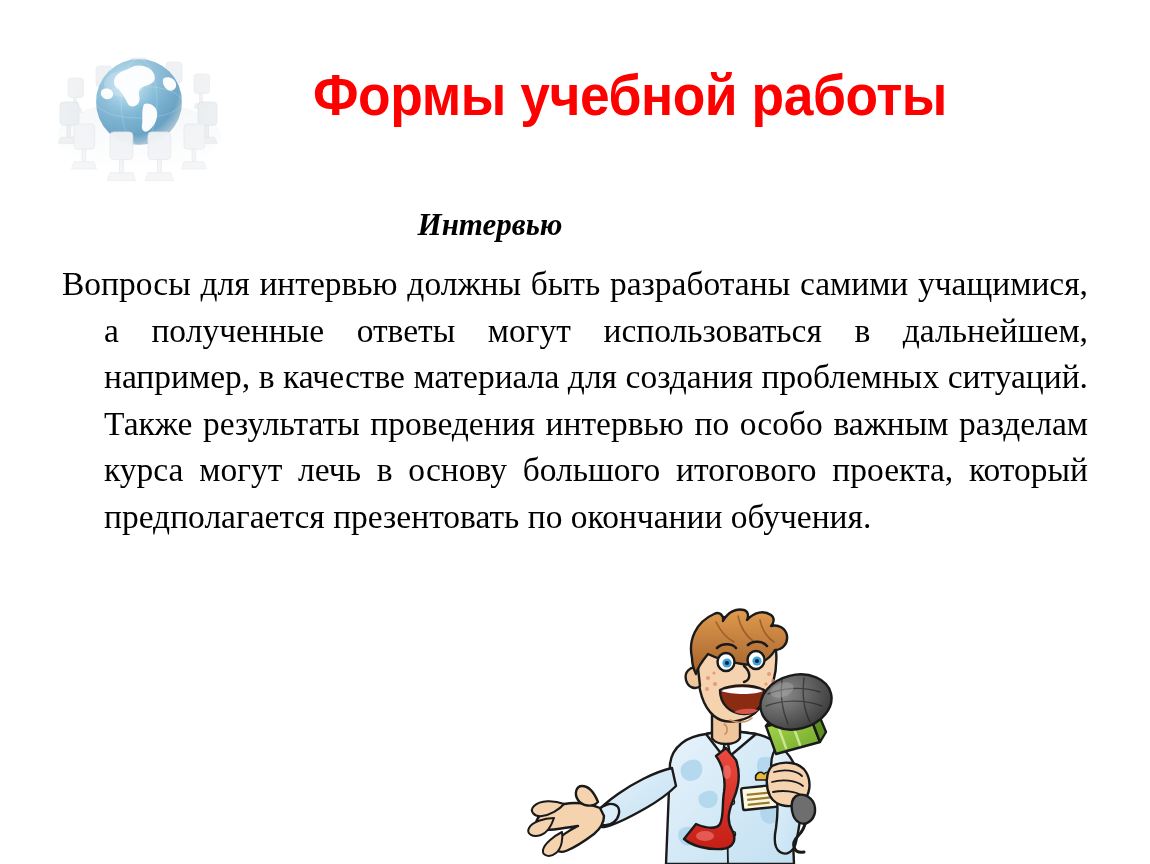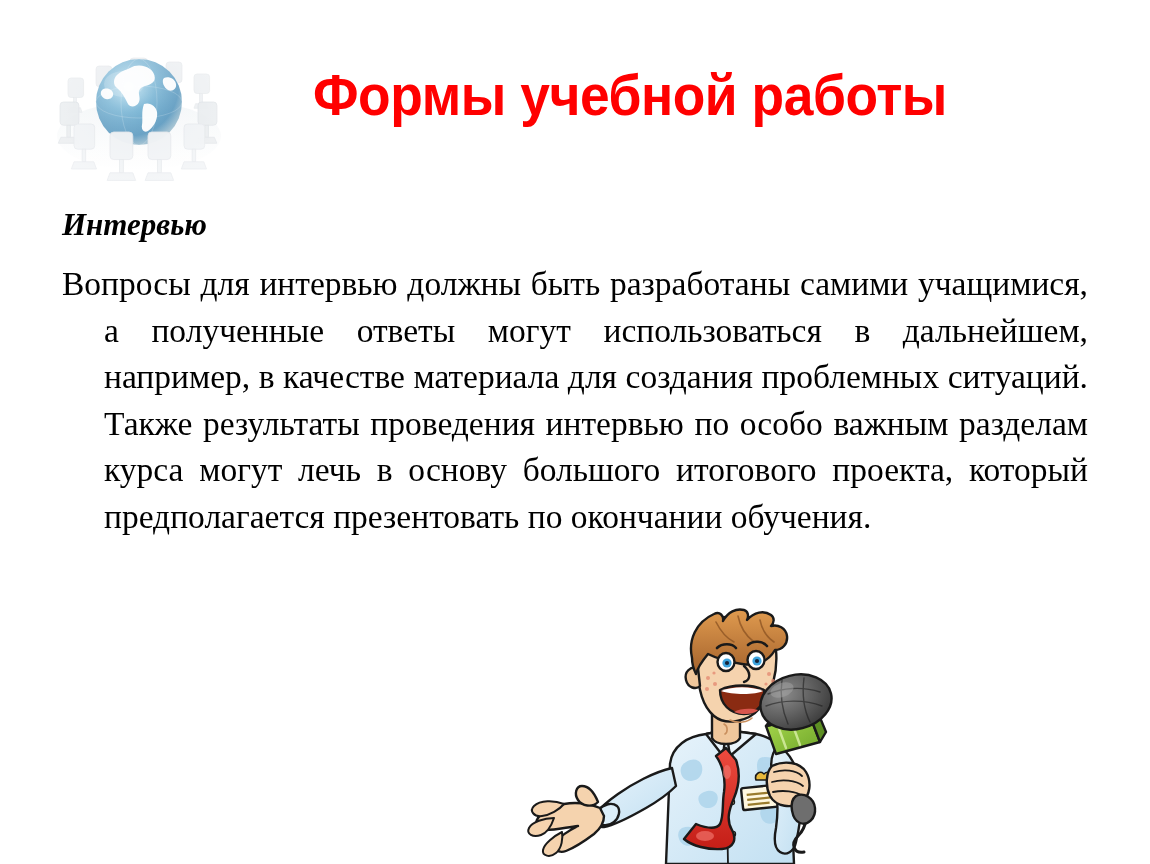--- a/index.html
+++ b/index.html
@@ -58,21 +58,21 @@
   }
 
   
   .content {
     position: absolute;
     left: 62px;
     top: 205px;
     width: 1026px;
   }
   .subtitle {
-    text-align: left;
+    text-align: center;
     font-weight: bold;
     font-style: italic;
     font-size: 31px;
     line-height: 40px;
     color: #000000;
     margin: 0 0 16px 0;
     padding-right: 170px;
   }
   .paragraph {
     margin: 0;

